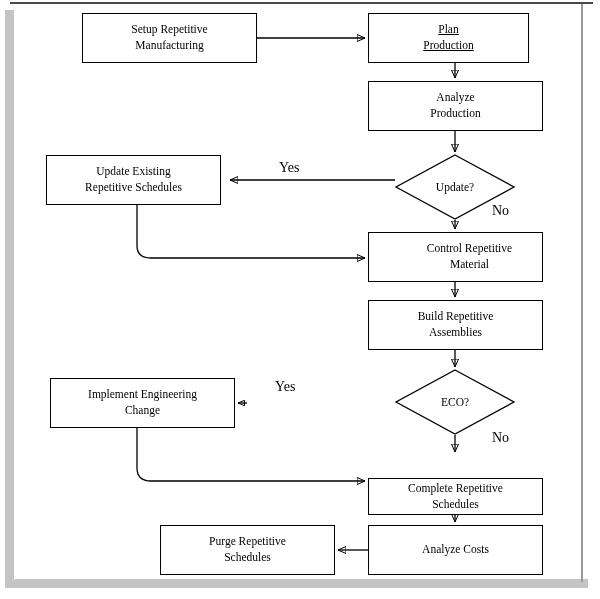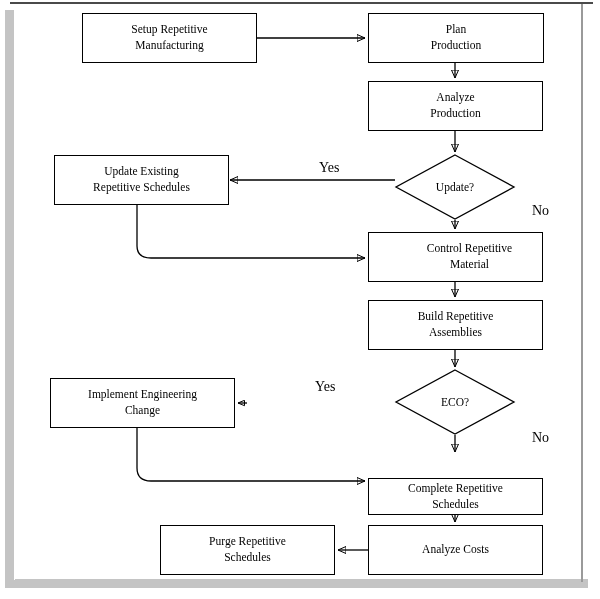--- a/index.html
+++ b/index.html
@@ -31,21 +31,21 @@
   .node span{display:block;white-space:pre-line;}
 
   
   .diamond{position:absolute;}
   .diamond svg{position:absolute;left:0;top:0;overflow:visible;}
   .diamond .dlabel{position:absolute;left:0;top:0;width:100%;height:100%;
                    display:flex;align-items:center;justify-content:center;
                    font-size:11.5px;color:#000;}
 
   
-  .edge-label{position:absolute;font-size:14px;color:#000;white-space:nowrap;margin-left:40px;}
+  .edge-label{position:absolute;font-size:14px;color:#000;white-space:nowrap;}
 
   
   #edges{position:absolute;left:0;top:0;width:600px;height:599px;
          pointer-events:none;}
   #edges line, #edges path, #edges polyline{stroke:#000;fill:none;}
 </style>
 </head>
 <body>
 
 <div id="page">
@@ -94,31 +94,31 @@
       <line x1="455" y1="505" x2="455" y2="522" stroke-width="1.3" marker-end="url(#ah)"></line>
       
       <line x1="368" y1="550" x2="338" y2="550" stroke-width="1.3" marker-end="url(#ah)"></line>
     </svg>
 
     <div class="node" style="left:52px;top:13px;width:175px;height:50px;margin-left:30px;">
       <span>Setup Repetitive
 Manufacturing</span>
     </div>
 
-    <div class="node" style="left:368px;top:13px;width:176px;height:50px;">
+    <div class="node" style="left:368px;top:13px;width:161px;height:50px;text-decoration:underline;">
       <span>Plan
 Production</span>
     </div>
 
     <div class="node" style="left:368px;top:81px;width:175px;height:50px;">
       <span>Analyze
 Production</span>
     </div>
 
-    <div class="node" style="left:54px;top:155px;width:175px;height:50px;">
+    <div class="node" style="left:46px;top:155px;width:175px;height:50px;">
       <span>Update Existing
 Repetitive Schedules</span>
     </div>
 
     <div class="node" style="left:368px;top:232px;width:175px;height:50px;padding-left:32px;">
       <span>Control Repetitive
 Material</span>
     </div>
 
     <div class="node" style="left:368px;top:300px;width:175px;height:50px;">

